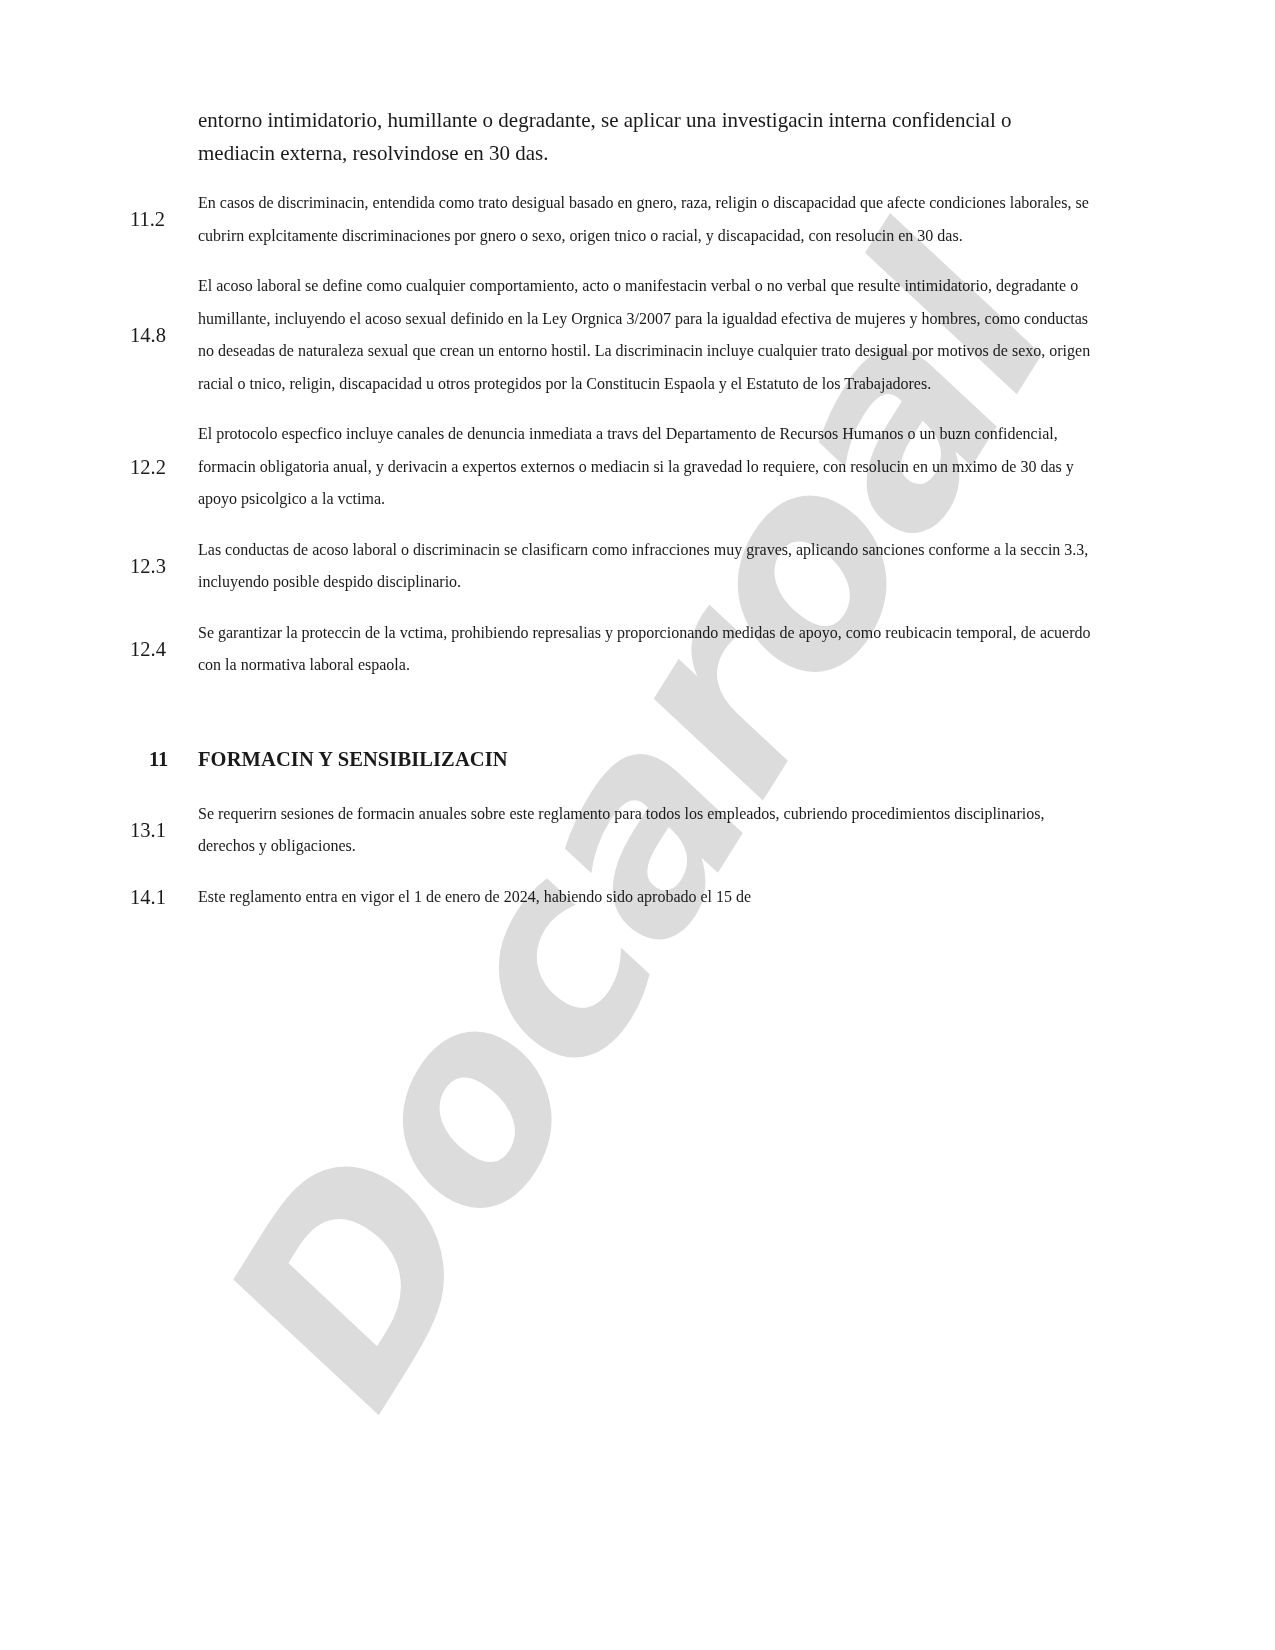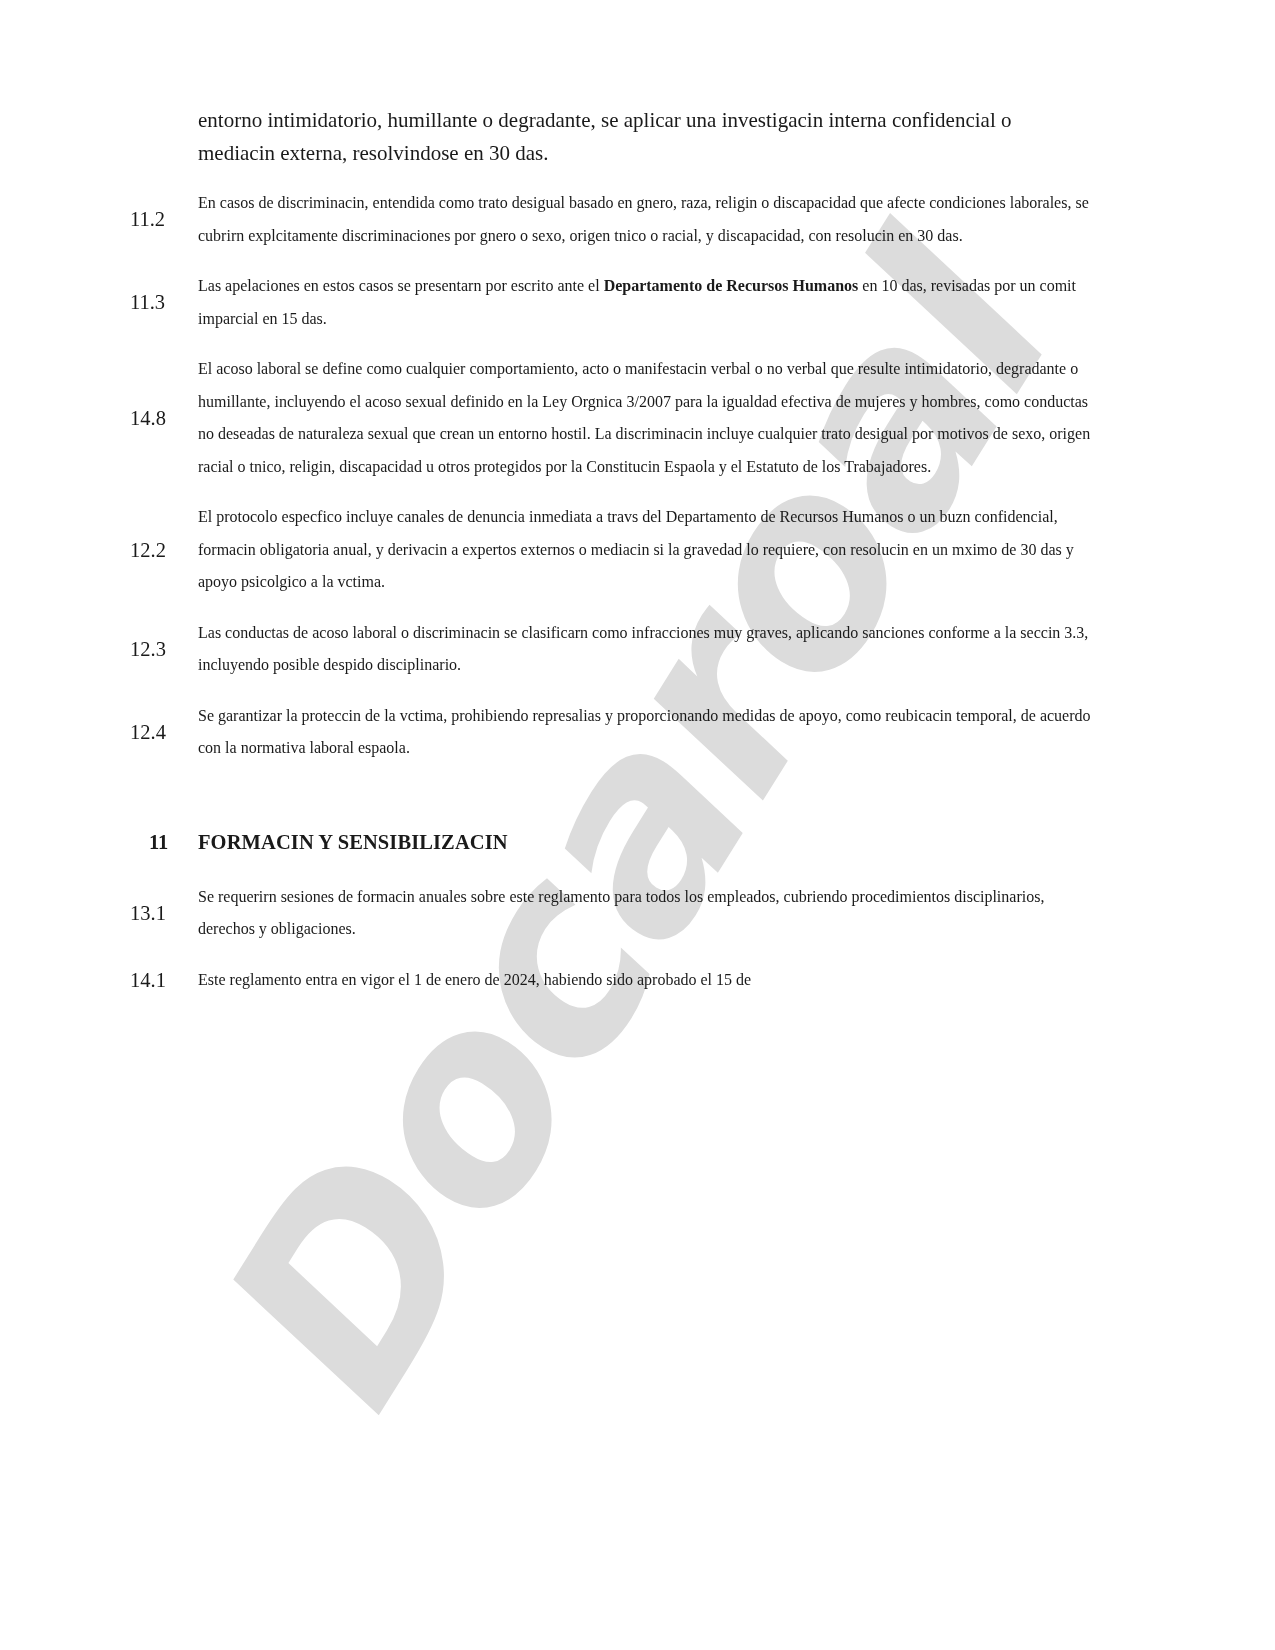--- a/index.html
+++ b/index.html
@@ -119,24 +119,20 @@
 
   <div id="content">
 
     <div class="cont clause-first">entorno intimidatorio, humillante o degradante, se aplicar una investigacin interna confidencial o mediacin externa, resolvindose en 30 das.</div>
 
     <div class="block clause">
       <div class="num">11.2</div>
       <div class="body-text">En casos de discriminacin, entendida como trato desigual basado en gnero, raza, religin o discapacidad que afecte condiciones laborales, se cubrirn explcitamente discriminaciones por gnero o sexo, origen tnico o racial, y discapacidad, con resolucin en 30 das.</div>
     </div>
 
-    <div class="block clause">
-      <div class="num">11.3</div>
-      <div class="body-text"><span>Las apelaciones en estos casos se presentarn por escrito ante el </span><span class="strong">Departamento de Recursos Humanos</span><span> en 10 das, revisadas por un comit imparcial en 15 das.</span></div>
-    </div>
 
 
     <div class="block clause">
       <div class="num">14.8</div>
       <div class="body-text">El acoso laboral se define como cualquier comportamiento, acto o manifestacin verbal o no verbal que resulte intimidatorio, degradante o humillante, incluyendo el acoso sexual definido en la Ley Orgnica 3/2007 para la igualdad efectiva de mujeres y hombres, como conductas no deseadas de naturaleza sexual que crean un entorno hostil. La discriminacin incluye cualquier trato desigual por motivos de sexo, origen racial o tnico, religin, discapacidad u otros protegidos por la Constitucin Espaola y el Estatuto de los Trabajadores.</div>
     </div>
 
     <div class="block clause">
       <div class="num">12.2</div>
       <div class="body-text">El protocolo especfico incluye canales de denuncia inmediata a travs del Departamento de Recursos Humanos o un buzn confidencial, formacin obligatoria anual, y derivacin a expertos externos o mediacin si la gravedad lo requiere, con resolucin en un mximo de 30 das y apoyo psicolgico a la vctima.</div>

